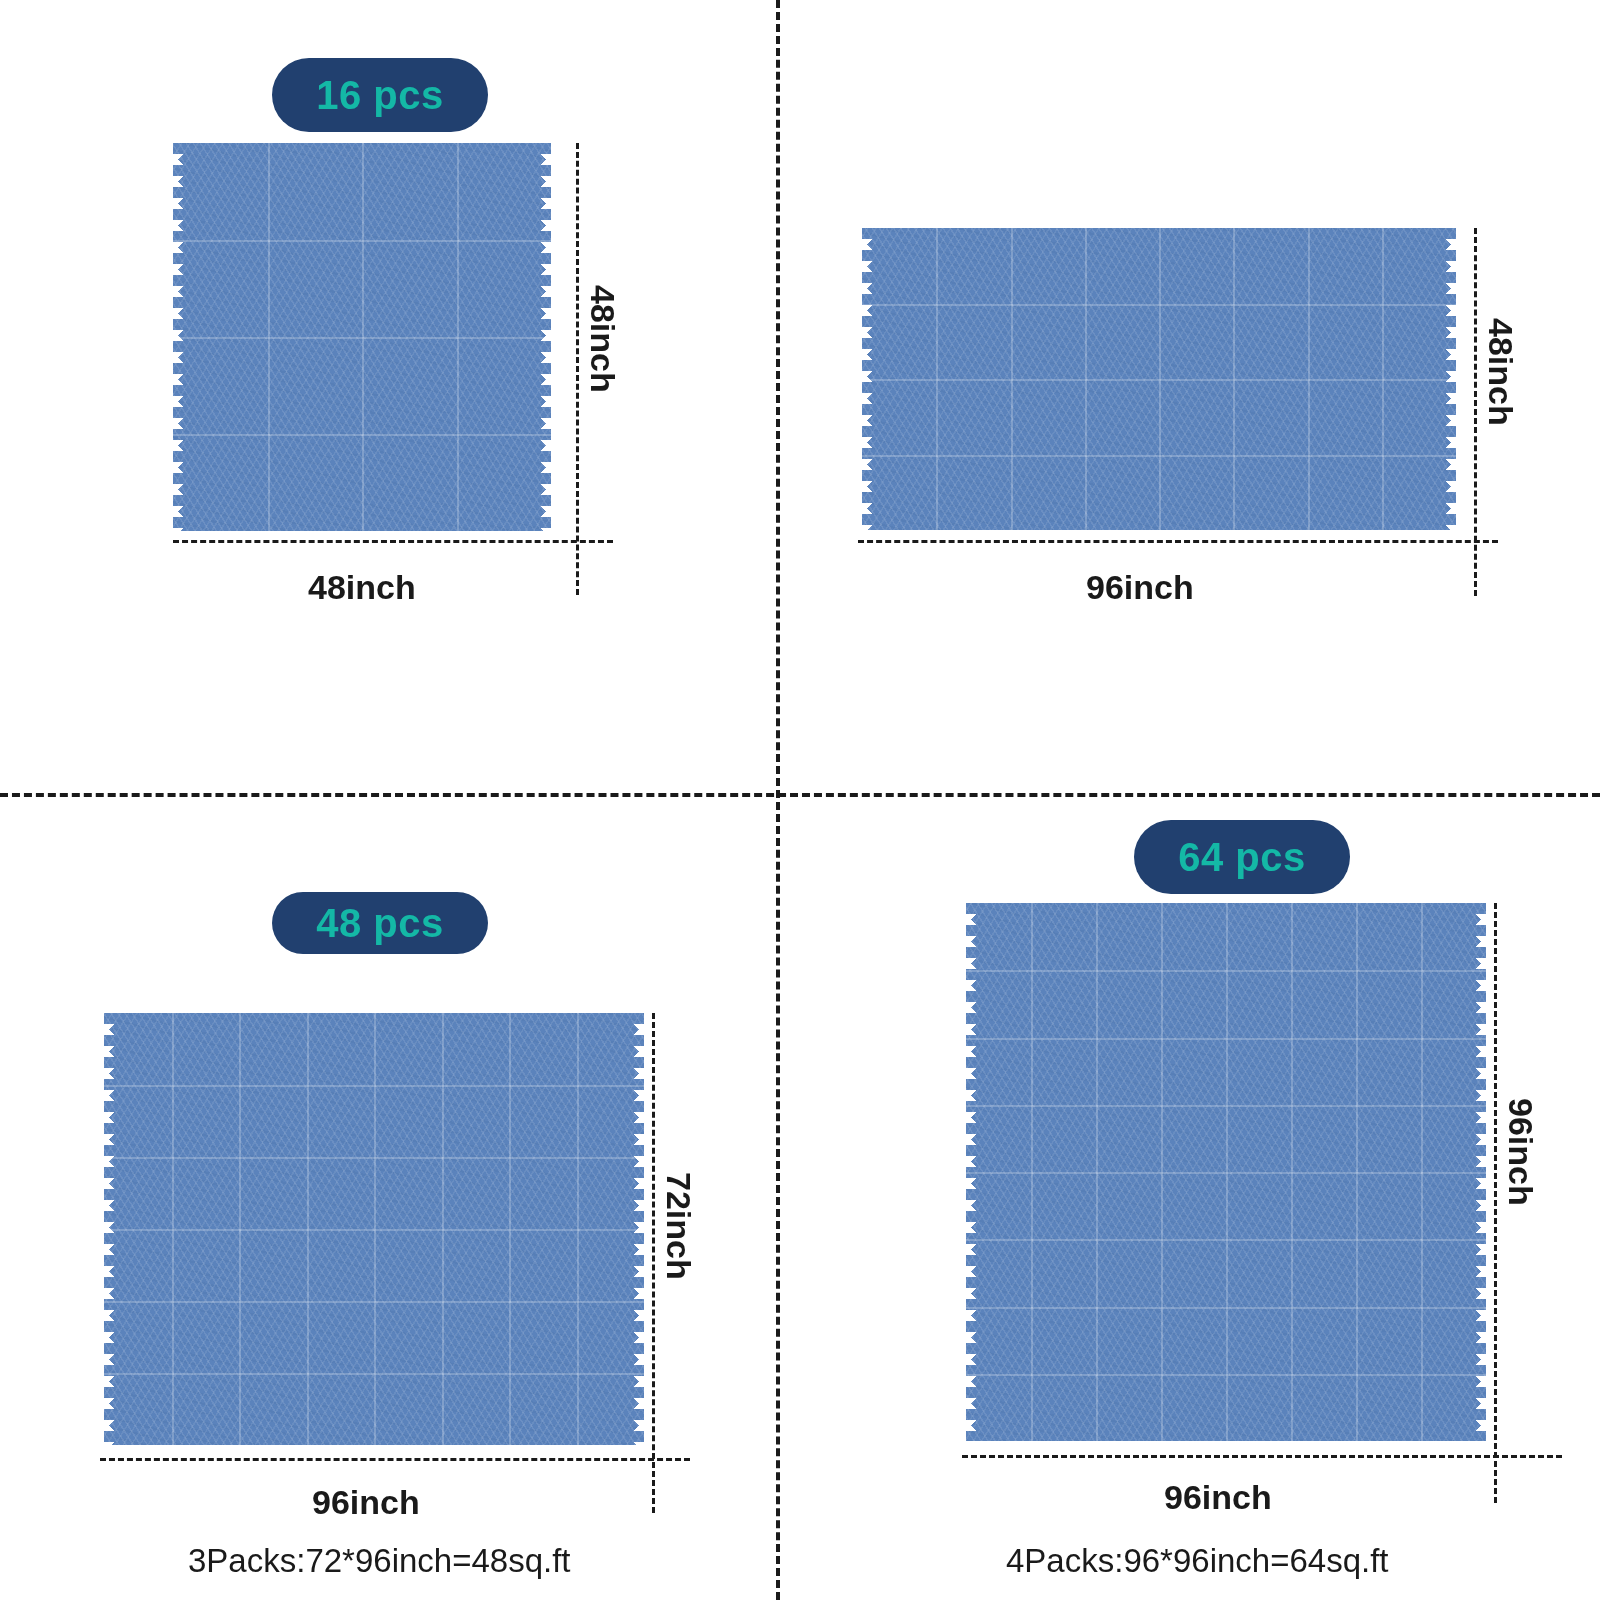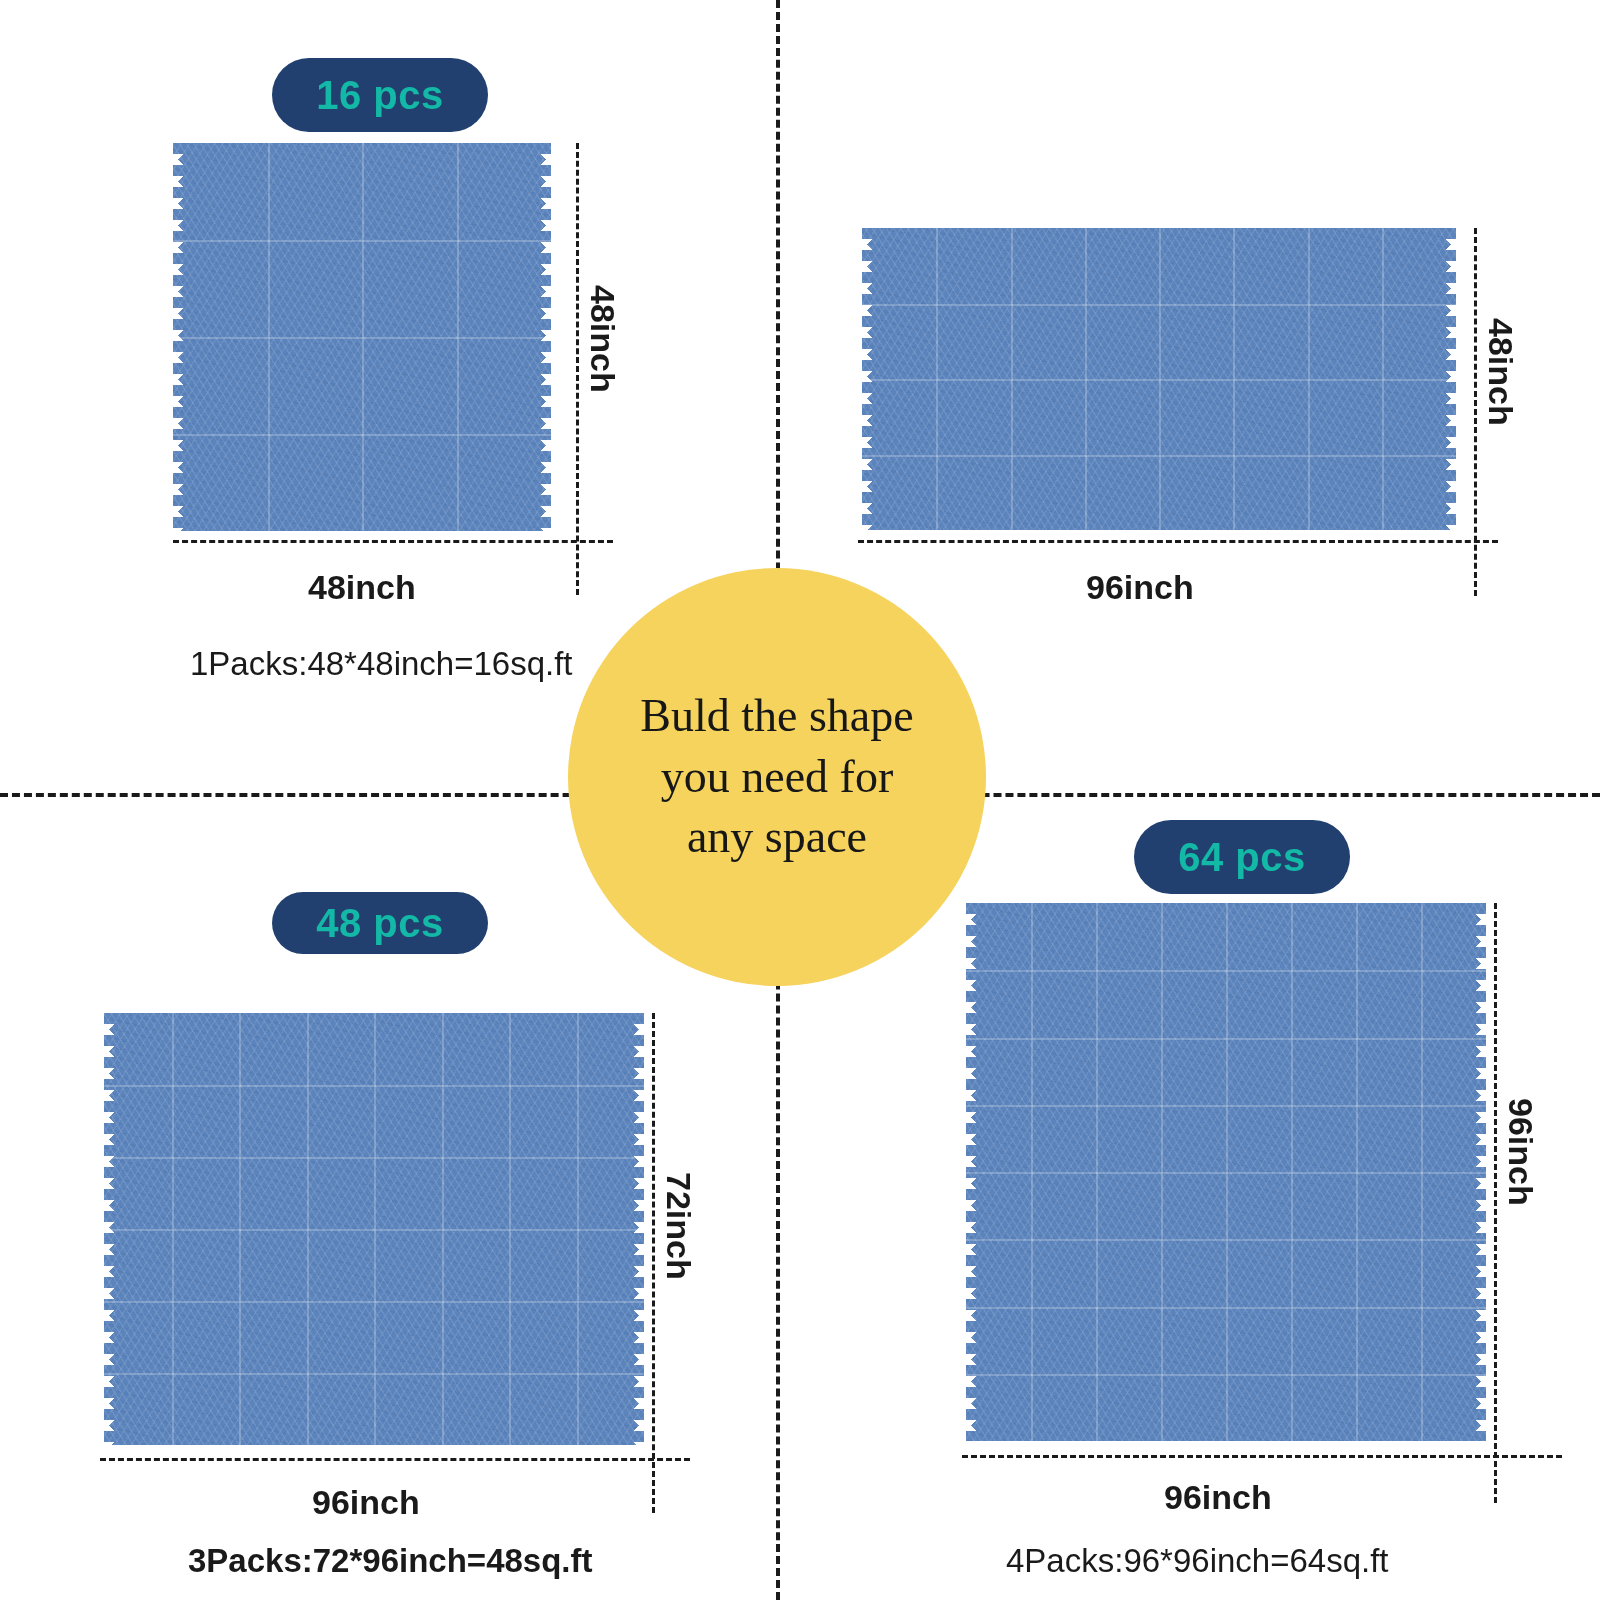--- a/index.html
+++ b/index.html
@@ -200,21 +200,20 @@
   </div>
 
   <div class="dim-line-v" style="left:576px; top:143px; height:452px;"></div>
   <div class="dim-line-h" style="left:173px; top:540px; width:440px;"></div>
   <div class="dim-line-v" style="left:173px; top:520px; height:0px;"></div>
 
   <div class="dim-label-v" style="left:622px; top:285px; font-size:34px;">48inch</div>
 
   <div class="dim-label" style="left:308px; top:568px; font-size:34px;">48inch</div>
 
-  <div class="caption" style="left:190px; top:645px; font-size:33px;">1Packs:48*48inch=16sq.ft</div>
 
 
   <div class="mat" style="left:862px; top:228px; width:594px; height:302px;">
     <div class="tex"></div>
     <div class="seams">
       <div class="sv" style="left:12.5%"></div>
       <div class="sv" style="left:25%"></div>
       <div class="sv" style="left:37.5%"></div>
       <div class="sv" style="left:50%"></div>
       <div class="sv" style="left:62.5%"></div>
@@ -264,21 +263,21 @@
     <div class="edge edge-right"></div>
   </div>
 
   <div class="dim-line-v" style="left:652px; top:1013px; height:500px;"></div>
   <div class="dim-line-h" style="left:100px; top:1458px; width:590px;"></div>
 
   <div class="dim-label-v" style="left:698px; top:1172px; font-size:34px;">72inch</div>
 
   <div class="dim-label" style="left:312px; top:1483px; font-size:34px;">96inch</div>
 
-  <div class="caption" style="left:188px; top:1542px; font-size:33px;font-weight:bold;">3Packs:72*96inch=48sq.ft</div>
+  <div class="caption" style="left:188px; top:1542px; font-size:33px;">3Packs:72*96inch=48sq.ft</div>
 
   <div class="badge" style="left:1134px; top:820px; width:216px; height:74px; font-size:40px;">
     <span>64 pcs</span>
   </div>
 
   <div class="mat" style="left:966px; top:903px; width:520px; height:538px;">
     <div class="tex"></div>
     <div class="seams">
       <div class="sv" style="left:12.5%"></div>
       <div class="sv" style="left:25%"></div>
@@ -303,21 +302,14 @@
 
   <div class="dim-line-v" style="left:1494px; top:903px; height:600px;"></div>
   <div class="dim-line-h" style="left:962px; top:1455px; width:600px;"></div>
 
   <div class="dim-label-v" style="left:1540px; top:1098px; font-size:34px;">96inch</div>
 
   <div class="dim-label" style="left:1164px; top:1478px; font-size:34px;">96inch</div>
 
   <div class="caption" style="left:1006px; top:1542px; font-size:33px;">4Packs:96*96inch=64sq.ft</div>
 
-  <div class="center-circle">
-    <div class="cc-text">
-      <div>Buld the shape</div>
-      <div>you need for</div>
-      <div>any space</div>
-    </div>
-  </div>
 
 </div>
 
 </body></html>

